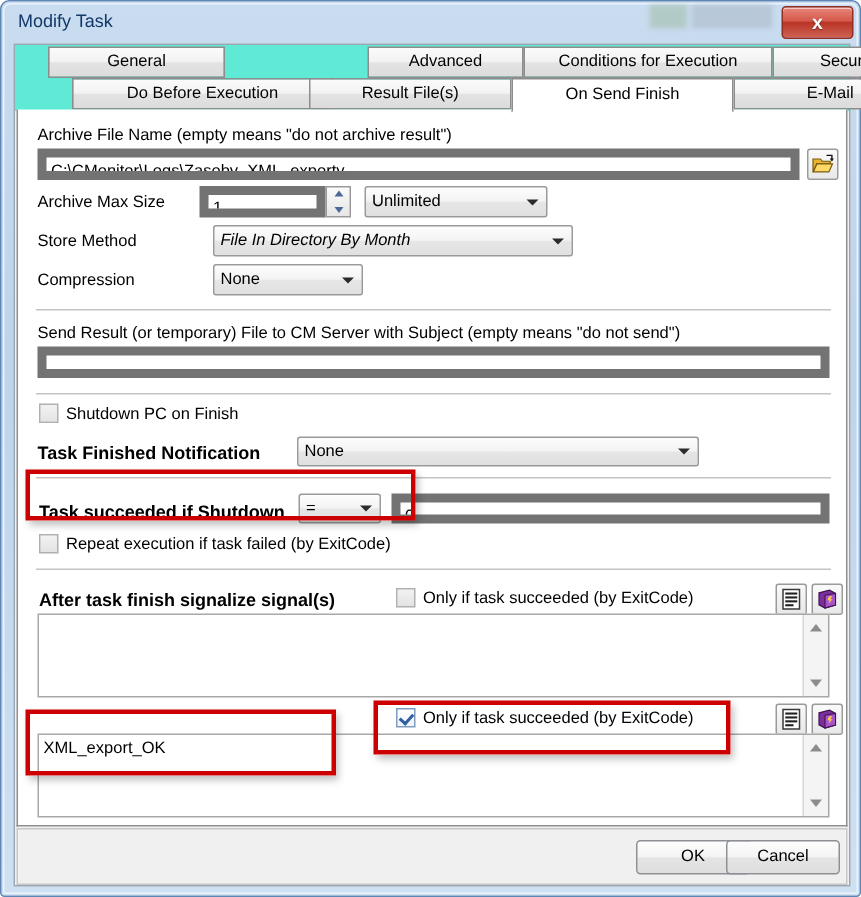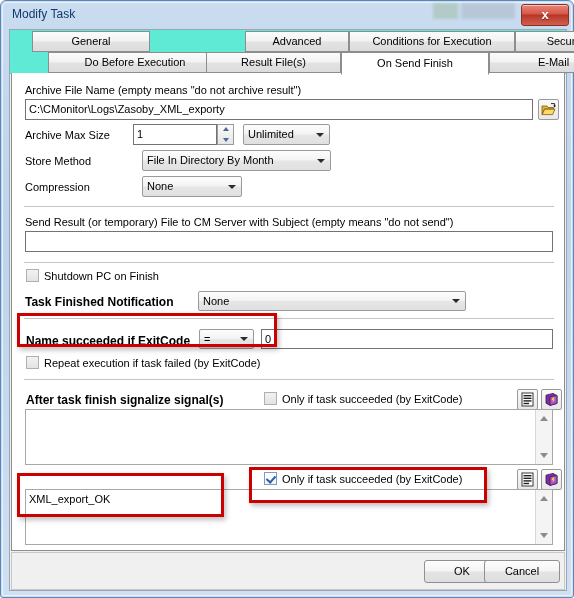--- a/index.html
+++ b/index.html
@@ -143,21 +143,21 @@
     position: absolute;
     font-size: 11px;
     color: #000;
     white-space: nowrap;
   }
   .lbl.bold { font-weight: bold; }
 
   .textbox {
     position: absolute;
     box-sizing: border-box;
-    border: 1px solid #737373;
+    border: 6px solid #737373;
     background: #ffffff;
     font-size: 11px;
     color: #000;
     padding: 2px 3px;
     line-height: 15px;
     overflow: hidden;
     white-space: nowrap;
   }
 
   .combo {
@@ -394,27 +394,27 @@
       <div class="lbl" style="left:13px; top:56px;">Archive Max Size</div>
       <div class="textbox" style="left:121px; top:51px; width:84px; height:21px;">1</div>
       <div class="spin" style="left:205px; top:51px; height:21px;">
         <div class="up">
             <i></i>
           </div>
         <div class="down">
             <i></i>
           </div>
       </div>
-      <div class="combo" style="left:231px; top:51px; width:87px; height:21px;">
+      <div class="combo" style="left:231px; top:51px; width:122px; height:21px;">
         <span>Unlimited</span>
         <span class="arrow"></span>
       </div>
 
       <div class="lbl" style="left:13px; top:82px;">Store Method</div>
-      <div class="combo" style="left:130px; top:77px; width:189px; height:21px;">
+      <div class="combo" style="left:130px; top:77px; width:240px; height:21px;font-style:italic;">
         <span>File In Directory By Month</span>
         <span class="arrow"></span>
       </div>
 
       <div class="lbl" style="left:13px; top:108px;">Compression</div>
       <div class="combo" style="left:130px; top:103px; width:100px; height:21px;">
         <span>None</span>
         <span class="arrow"></span>
       </div>
 
@@ -431,21 +431,21 @@
       </div>
 
       <div class="lbl bold" style="left:13px; top:222px; font-size:12px;">Task Finished Notification</div>
       <div class="combo" style="left:186px; top:218px; width:268px; height:20px;">
         <span>None</span>
         <span class="arrow"></span>
       </div>
 
       <div class="hr" style="left:12px; top:245px; width:530px;"></div>
 
-      <div class="lbl bold" style="left:14px; top:261px; font-size:12px;">Name succeeded if ExitCode</div>
+      <div class="lbl bold" style="left:14px; top:261px; font-size:12px;">Task succeeded if Shutdown</div>
       <div class="combo" style="left:187px; top:256px; width:55px; height:20px;">
         <span>=</span>
         <span class="arrow"></span>
       </div>
       <div class="textbox" style="left:249px; top:256px; width:292px; height:20px;">0</div>
 
       <div class="checkbox-row" style="left:14px; top:283px;">
         <span class="cb"></span>
         <span>Repeat execution if task failed (by ExitCode)</span>
       </div>

